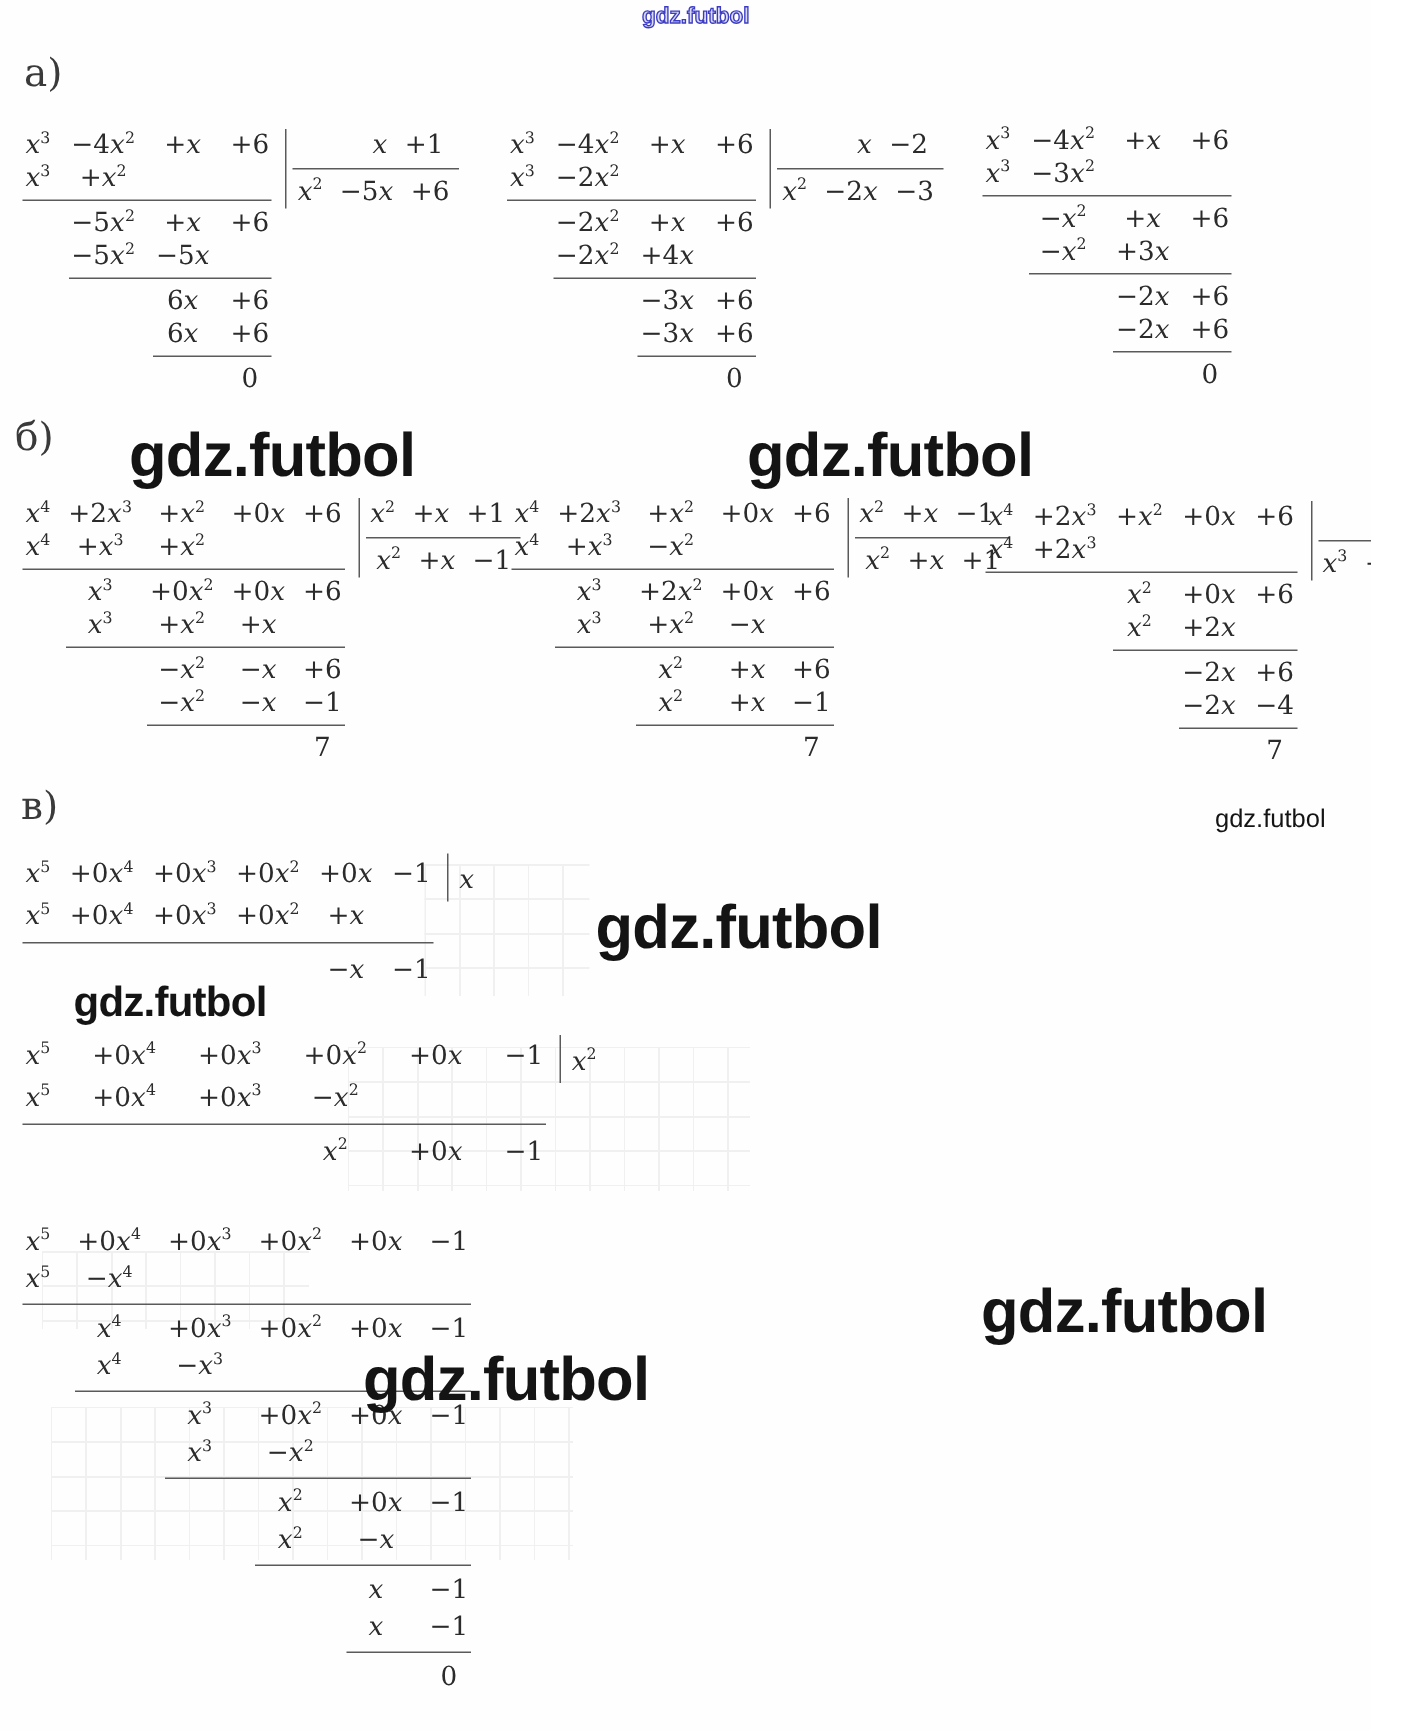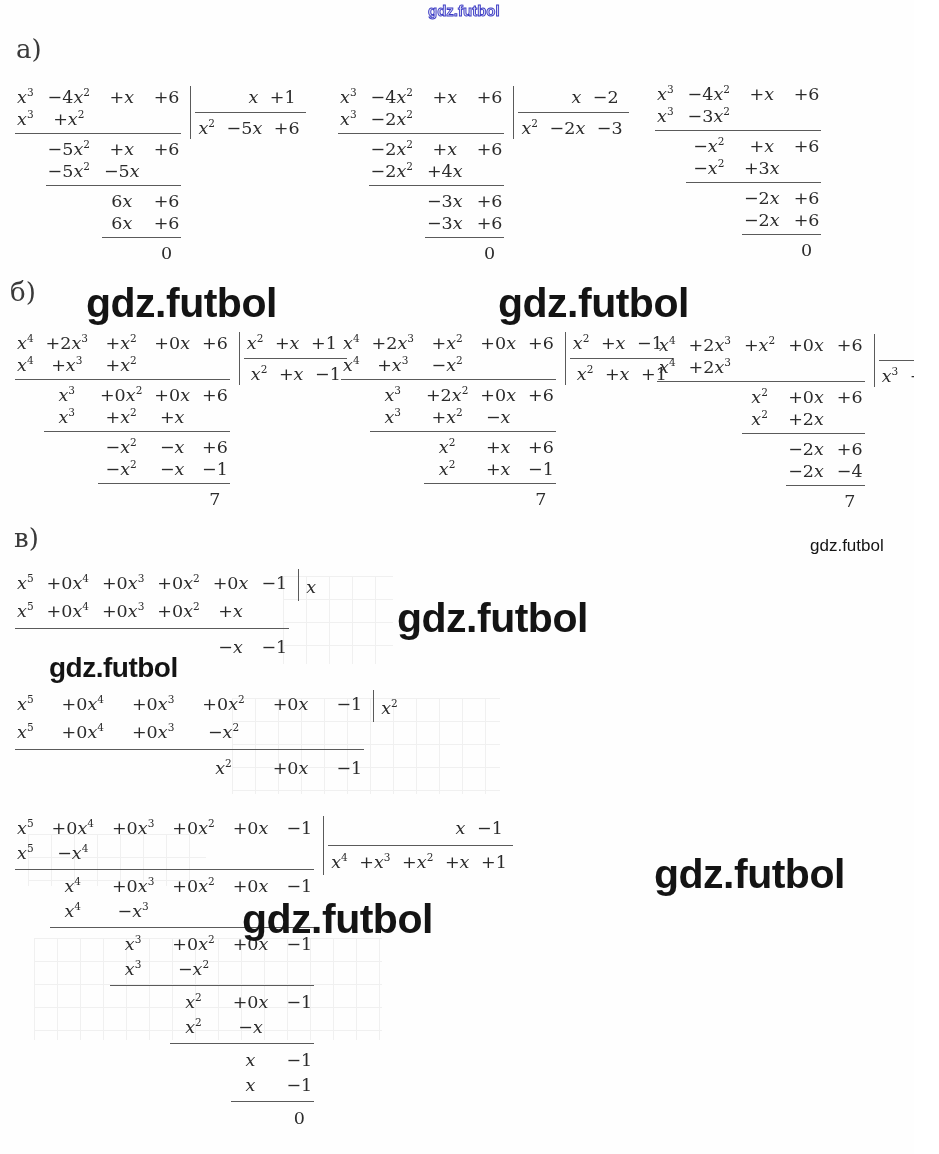--- a/index.html
+++ b/index.html
@@ -456,19 +456,15 @@
         <span class="cell"><i>x</i></span>
         <span class="cell">−1</span>
         <div class="rule" style="grid-column: 5 / 7;"></div>
         <span class="cell"></span>
         <span class="cell"></span>
         <span class="cell"></span>
         <span class="cell"></span>
         <span class="cell"></span>
         <span class="cell">0</span>
       </div>
-      <div class="side">
-        <div class="divisor"><i>x</i> −1</div>
-        <div class="quotient"><i>x</i><sup>4</sup> +<i>x</i><sup>3</sup> +<i>x</i><sup>2</sup> +<i>x</i> +1</div>
-      </div>
     </div>
 
 </div>
 
 </body></html>

